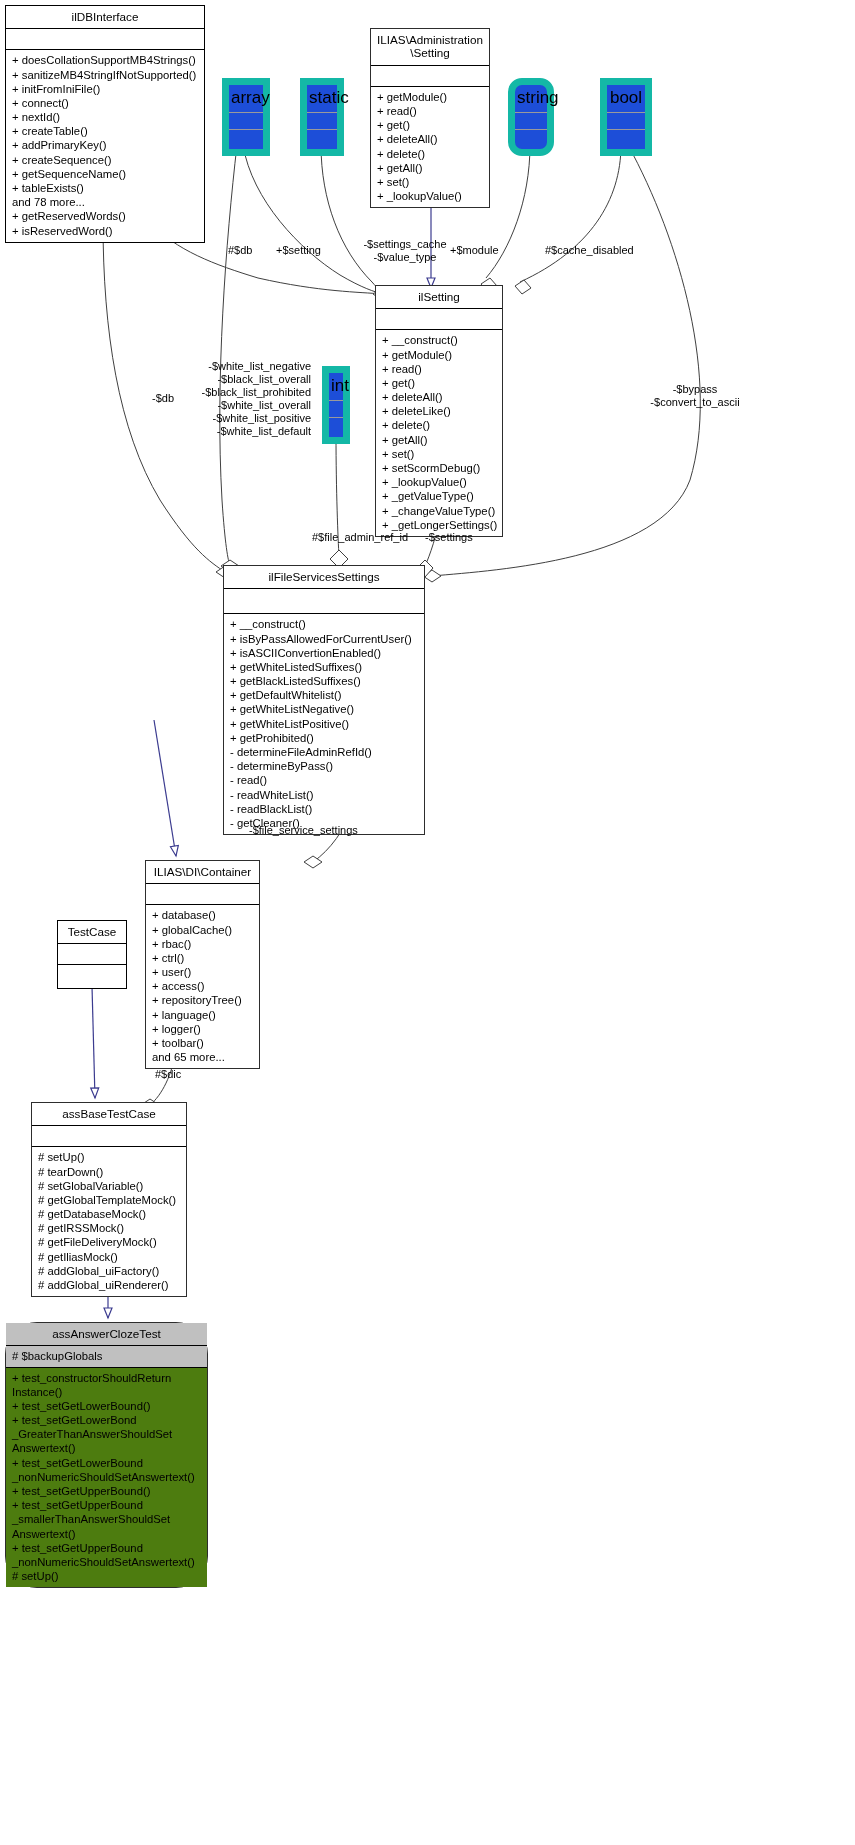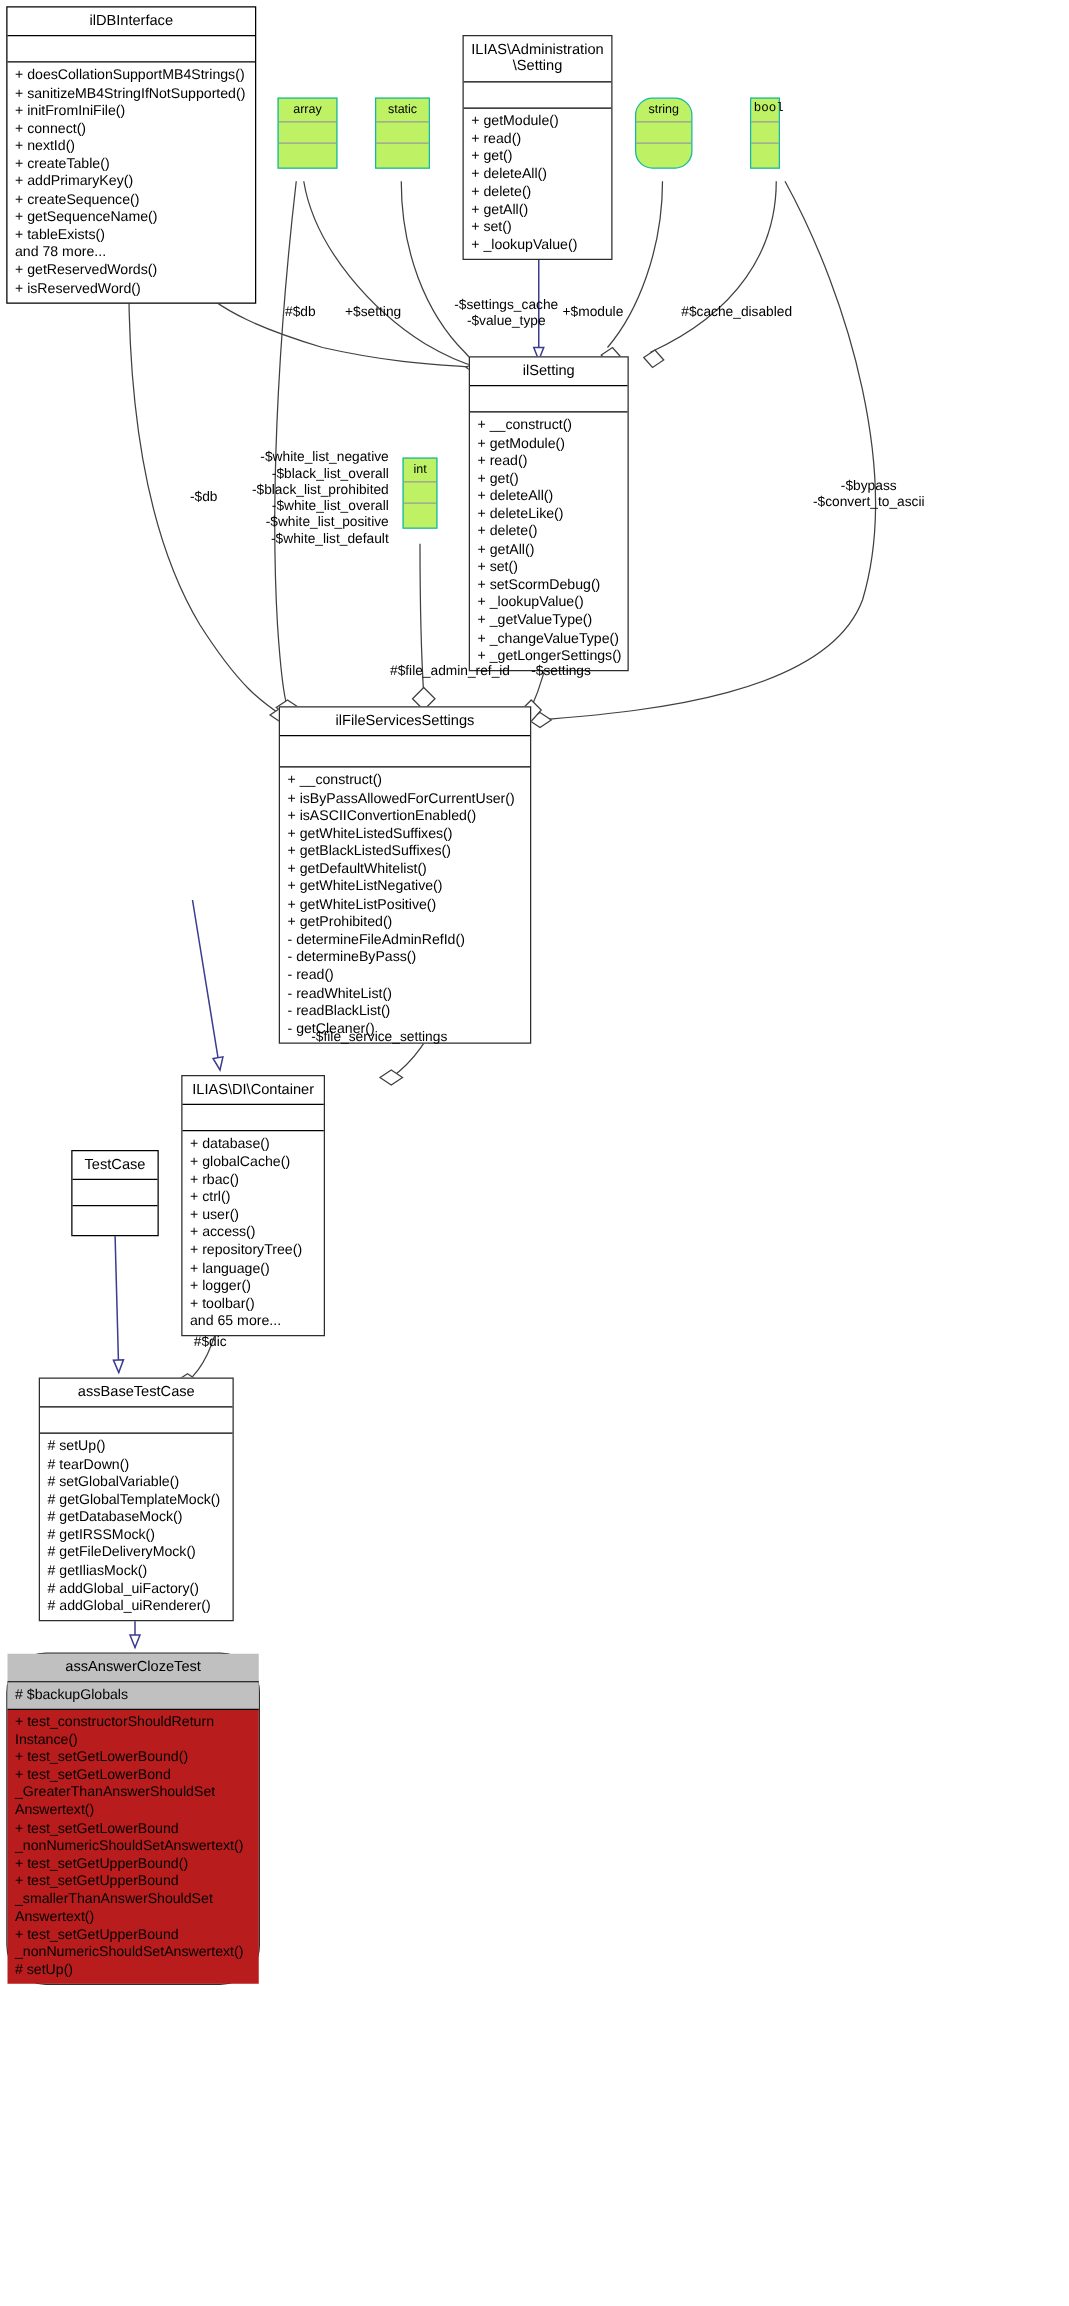--- a/index.html
+++ b/index.html
@@ -51,38 +51,38 @@
     white-space:nowrap;
     padding:0 0 0 2px;
     font-size:11.3px;
     line-height:1.255;
   }
 
   
   .typebox{
     position:absolute;
     box-sizing:border-box;
-    border:1px solid #14b8a6;
-    background:#bef264;
-    font-size:10px;
+    border:7px solid #14b8a6;
+    background:#1d4ed8;
+    font-size:17px;
     color:#000;
   }
   .typebox .t{
     text-align:center;
     padding:3px 2px 4px 2px;
     border-bottom:1px solid #9a9a9a;
   }
   .typebox .b1{ height:16px; border-bottom:1px solid #9a9a9a;}
   .typebox .b2{ height:19px;}
 
   
   .node.highlight{ background:#c0c0c0;border-radius:32px; }
   .node.highlight .title{ background:#c0c0c0; }
   .node.highlight .attrs{ background:#c0c0c0;}
-  .node.highlight .ops{ background:#b91c1c;}
+  .node.highlight .ops{ background:#4d7c0f;}
 
   
   .elabel{
     position:absolute;
     font-size:11px;
     color:#000;
     white-space:pre-line;
     line-height:1.18;
   }
   .elabel.center{ text-align:center; }
@@ -195,21 +195,21 @@
       <div class="row">+ _lookupValue()</div>
     </div>
   </div>
 
   <div class="typebox" style="left:508px; top:78px; width:46px;border-radius:14px;">
     <div class="t">string</div>
     <div class="b1"></div>
     <div class="b2"></div>
   </div>
 
-  <div class="typebox" style="left:600px; top:78px; width:24px;font-family:Liberation Mono, monospace;">
+  <div class="typebox" style="left:600px; top:78px; width:52px;">
     <div class="t">bool</div>
     <div class="b1"></div>
     <div class="b2"></div>
   </div>
 
   <div class="typebox" style="left:322px; top:366px; width:28px;">
     <div class="t">int</div>
     <div class="b1"></div>
     <div class="b2"></div>
   </div>

